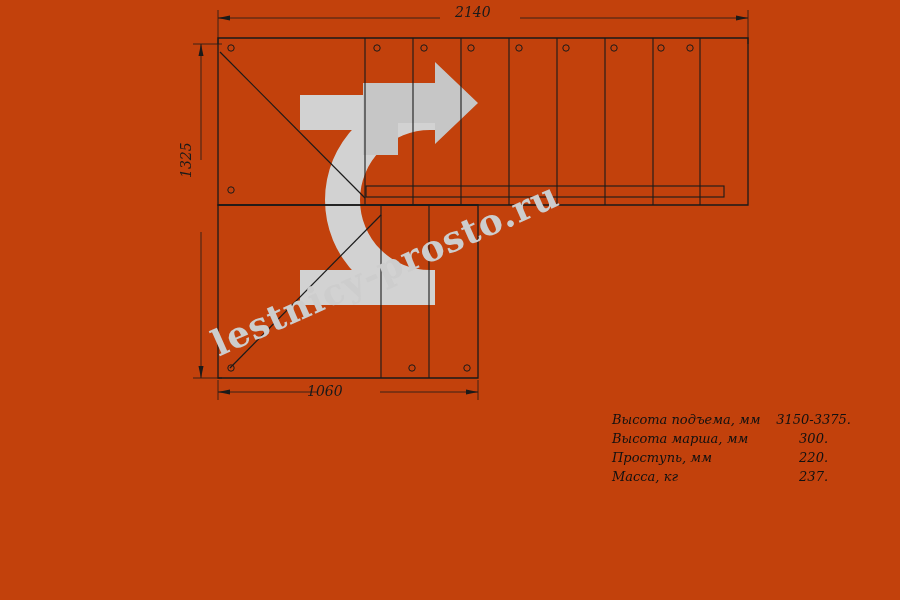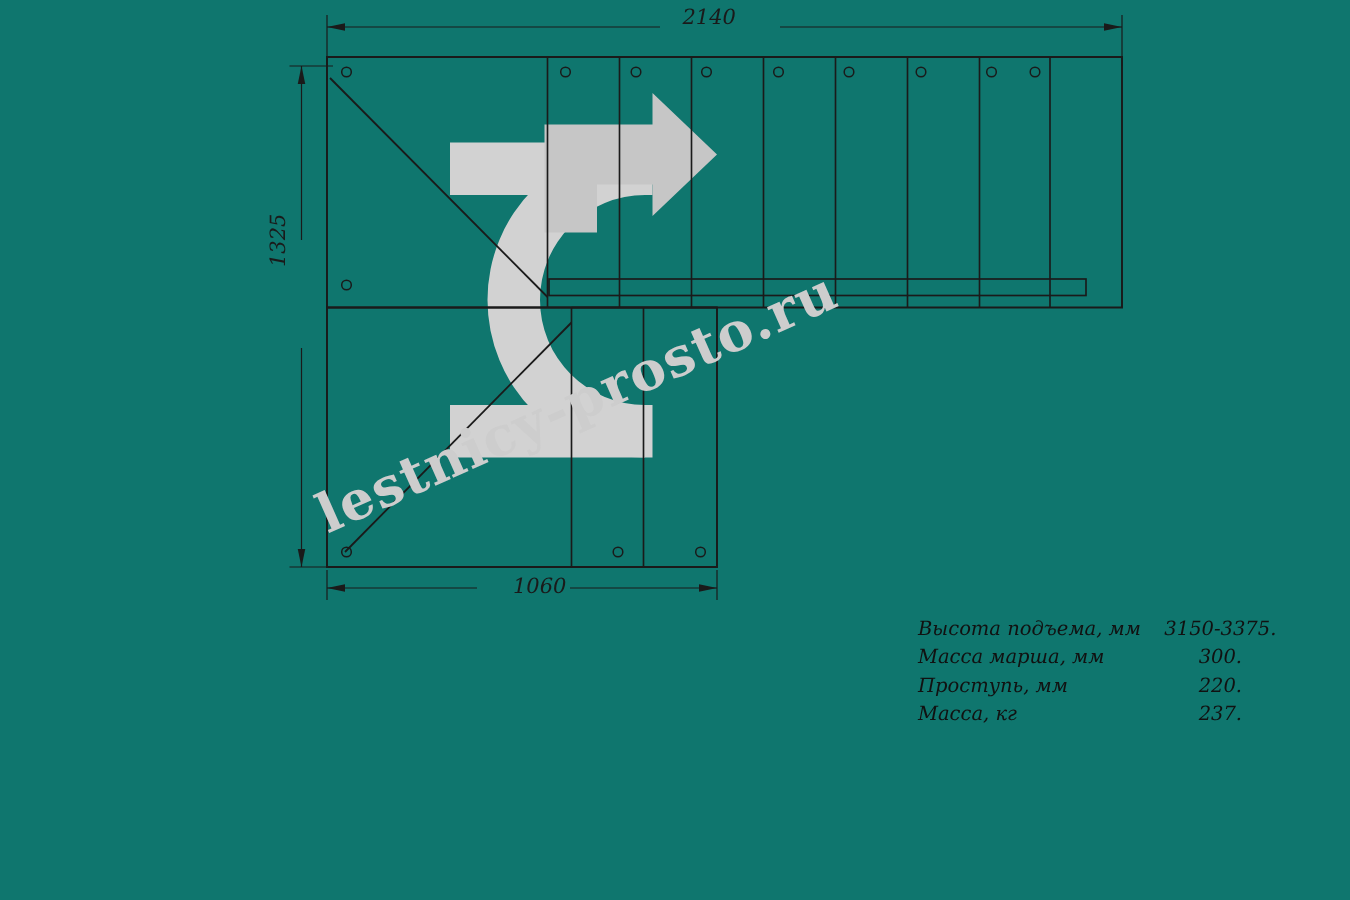--- a/index.html
+++ b/index.html
@@ -4,21 +4,21 @@
 <style>
   html, body {
     margin: 0;
     padding: 0;
     background: #ffffff;
   }
   #page {
     position: relative;
     width: 900px;
     height: 600px;
-    background: #0f766e;
+    background: #c2410c;
     overflow: hidden;
     font-family: "DejaVu Serif", serif;
   }
   .drawing {
     position: absolute;
     left: 0;
     top: 0;
     width: 900px;
     height: 600px;
   }
@@ -28,21 +28,21 @@
     font-style: italic;
     font-size: 14px;
     color: #1a1a1a;
     white-space: nowrap;
   }
   #dim-top-label {
     left: 455px;
     top: 4px;
   }
   #dim-bottom-label {
-    left: 342px;
+    left: 307px;
     top: 383px;
     text-align: right;
   }
   #dim-left-label {
     left: 178px;
     top: 178px;
     transform: rotate(-90deg);
     transform-origin: left top;
   }
   #spec-table {
@@ -205,21 +205,21 @@
 
   <div class="wm" id="wm-text">lestnicy-prosto.ru</div>
 
   <table id="spec-table">
     <tbody>
       <tr>
         <td class="k">Высота подъема, мм</td>
         <td class="v">3150-3375.</td>
       </tr>
       <tr>
-        <td class="k">Масса марша, мм</td>
+        <td class="k">Высота марша, мм</td>
         <td class="v">300.</td>
       </tr>
       <tr>
         <td class="k">Проступь, мм</td>
         <td class="v">220.</td>
       </tr>
       <tr>
         <td class="k">Масса, кг</td>
         <td class="v">237.</td>
       </tr>

